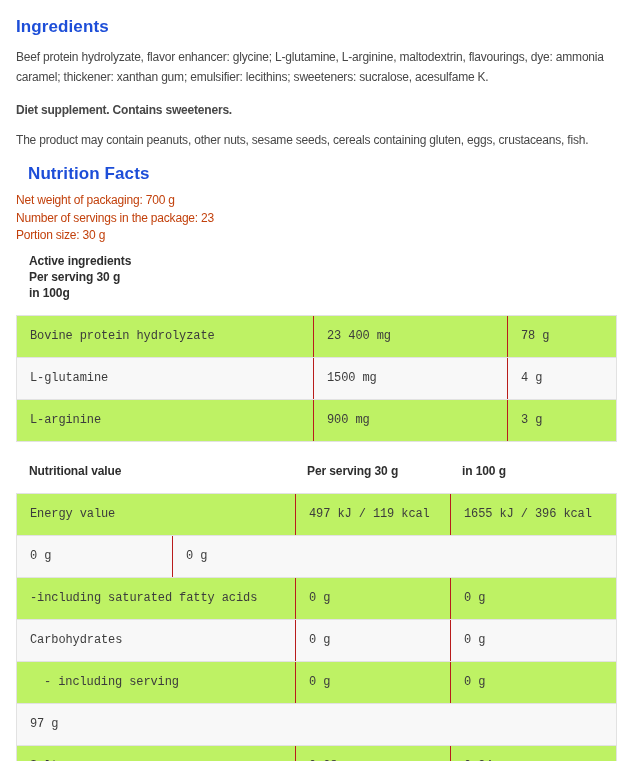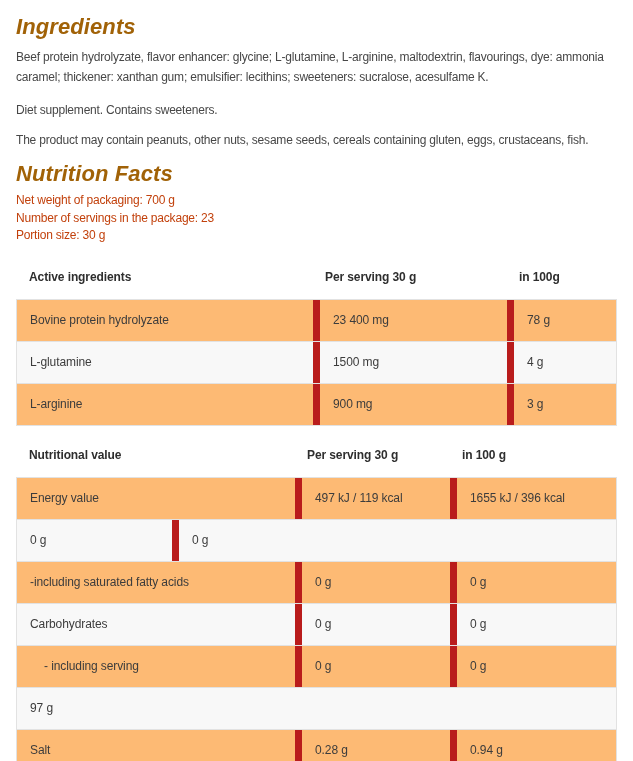--- a/index.html
+++ b/index.html
@@ -7,78 +7,78 @@
     width: 633px;
     height: 761px;
     background: #ffffff;
     font-family: "Liberation Sans", sans-serif;
     color: #404040;
     overflow: hidden;
   }
   .page { padding: 10px 16px 0 16px; }
 
   .section-title {
-    font-size: 22px;
+    font-size: 17px;
     line-height: 22px;
     font-weight: 700;
-    color: #a16207;
+    color: #1d4ed8;
     letter-spacing: 0.1px;
-    font-style: italic;
   }
   #ingredients-title { margin: 6px 0 0 0; }
-  #nutrition-title { margin: 14px 0 0 0; }
+  #nutrition-title { margin: 14px 0 0 12px; }
 
   .para {
     font-size: 12px;
     letter-spacing: -0.2px;
     color: #474747;
   }
   .composition { margin: 9px 0 8px 0; line-height: 20px; }
-  .note-supplement { margin: 15px 0 0 0; line-height: 17px; }
+  .note-supplement { margin: 15px 0 0 0; line-height: 17px; font-weight: bold; }
   .note-allergen { margin: 13px 0 0 0; line-height: 17px; }
 
   .meta-block { margin-top: 7px; }
   .meta-line {
     font-size: 12px;
     letter-spacing: -0.2px;
     line-height: 17.5px;
     color: #c2410c;
   }
 
   
   .thead {
     display: flex;
     font-size: 12px;
     font-weight: 700;
     letter-spacing: -0.1px;
     color: #2e2e2e;
     line-height: 16px;
   }
-  .thead1 { margin-top: 24px; margin-bottom: 14px; }
+  .thead1 { margin-top: 8px; margin-bottom: 14px; flex-direction: column; }
   .thead2 { margin-top: 21px; margin-bottom: 14px; }
   .th { padding-left: 13px; box-sizing: border-box; }
 
   .ntable {
     border: 1px solid #e2e2e2;
-    background: #fdba74;
+    background: #bef264;
+    font-family: Liberation Mono, monospace;
   }
   .tr { display: flex; height: 41px; align-items: center; }
   .tr + .tr { border-top: 1px solid #e2e2e2; }
   .tr.stripe { background: #f8f8f8; }
   .td {
     padding-left: 13px;
     box-sizing: border-box;
     font-size: 12px;
     letter-spacing: -0.1px;
     color: #3c3c3c;
     height: 100%;
     display: flex;
     align-items: center;
   }
-  .td + .td { border-left: 7px solid #b91c1c; }
+  .td + .td { border-left: 1px solid #b91c1c; }
   .td.indent { padding-left: 27px; }
 
   
   .t1 .c1 { width: 296px; }
   .t1 .c2 { width: 194px; }
   .t1 .c3 { flex: 1; }
   
   .t2 .c1 { width: 278px; }
   .t2 .c2 { width: 155px; }
   .t2 .c3 { flex: 1; }

